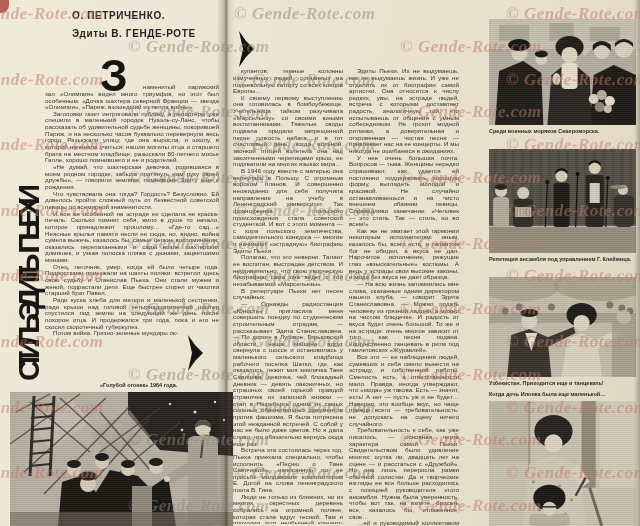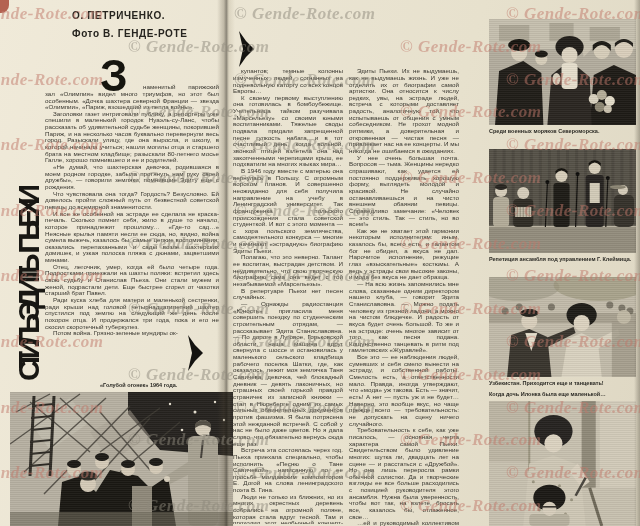--- a/index.html
+++ b/index.html
@@ -56,21 +56,21 @@
 </head>
 <body>
 
 <div id="scan">
 
   <div>
     <div class="vtitle-box">
       <div class="vtitle">СТИЛЬ ЭДИТЫ ПЬЕХИ</div>
     </div>
     <div id="author" class="byline">О. ПЕТРИЧЕНКО.</div>
-    <div id="credit" class="byline">Фото В. ГЕНДЕ-РОТЕ</div>
+    <div id="credit" class="byline">Эдиты В. ГЕНДЕ-РОТЕ</div>
     <div class="dropcap">З</div>
 
     <div id="col1" class="col" style="left:45px; top:84px; width:174px; height:298px;">
       <div class="sc coltext">
           <p class="para p0">наменитый парижский зал «Олимпия» видел много триумфов, но этот был особенным. «Дочка шахтера северной Франции — звезда «Олимпии», «Париж, взошедший из пепла войны».</p>
           <p class="para p1">Заголовки газет интриговали публику, а репортеры уже спешили в маленький городок Нуаэль-су-Ланс, чтобы рассказать об удивительной судьбе женщины, покорившей Париж, и на несколько часов буквально перевернули весь город. Разыскали улицу, где она выросла, и школу, в которой начинала учиться; нашли могилы отца и старшего брата на местном кладбище; разыскали 80-летнего мосье Галле, хорошо помнившего и ее и родителей.</p>
           <p class="para p2">«Не думай, что шахтерская девочка, родившаяся в моем родном городке, забыла протянуть нам руку своей дружбы», — говорили земляки, помнившие Эдиту еще с рождения.</p>
           <p class="para p3">Что чувствовала она тогда? Гордость? Безусловно. Ей довелось пройти сложный путь от безвестной советской певицы до всемирной знаменитости.</p>
           <p class="para p4">И все же особенной на эстраде ее сделала не краска-печаль. Сколько помнит себя, жило в душе то начало, которое принадлежит прошлому… «Где-то сад…» Неясные крылья памяти несли ее сюда, но, видно, война сумела выжечь, казалось бы, самые цепкие воспоминания: оказались перепаханными и сады возле шахтерских домишек, и узкая полоска пляжа с дюнами, зацветшими минами.</p>
           <p class="para p5">Отец, легочник, умер, когда ей было четыре года. Подростками приезжали на шахты поляки: встретил здесь свою судьбу и Станислав Пьеха. Они стали мужем и женой, подрастали дети. Еще быстрее сгорел от чахотки старший брат Павел.</p>

